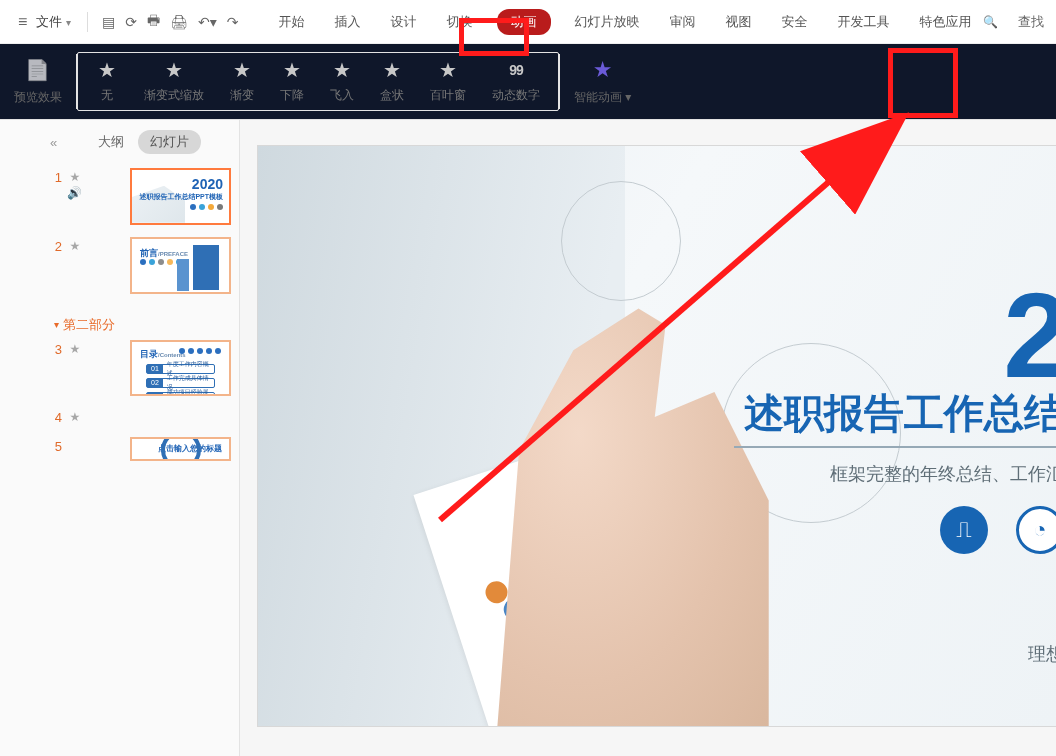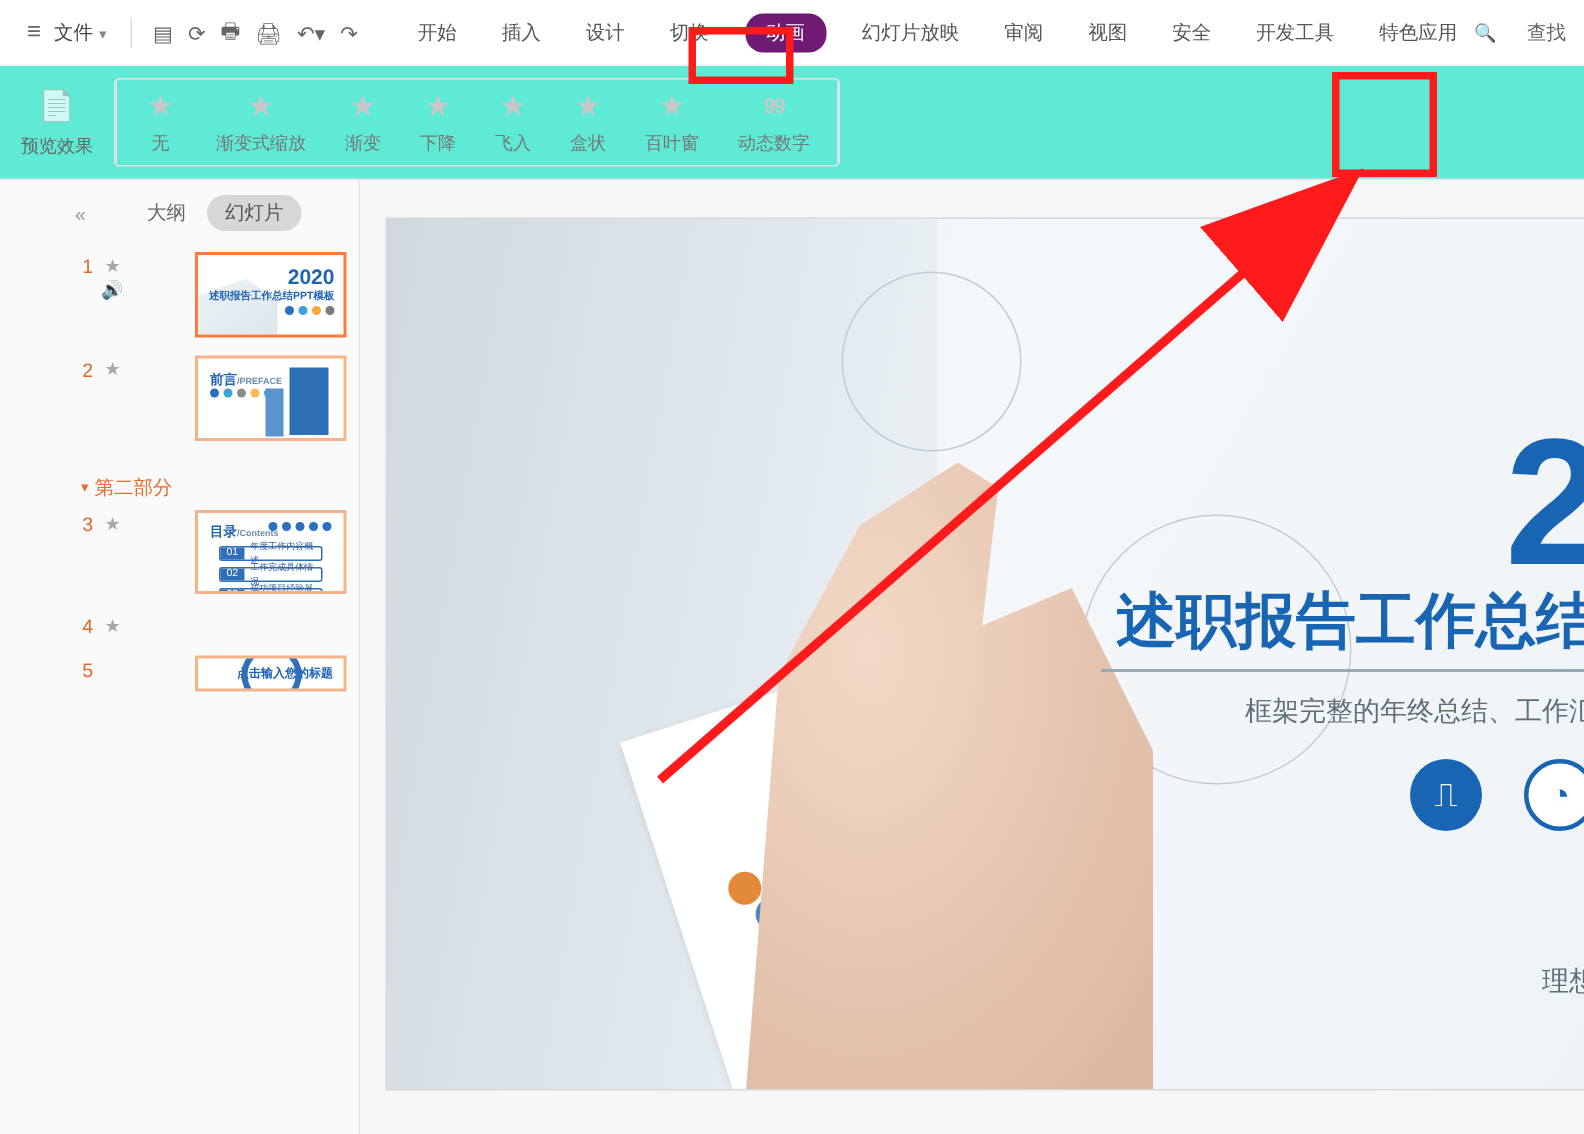--- a/index.html
+++ b/index.html
@@ -9,26 +9,26 @@
 .menubar { height:44px; display:flex; align-items:center; padding:0 12px; gap:4px; font-size:13px; color:#444; border-bottom:1px solid #eee;}
 .menu-file { display:flex; align-items:center; gap:4px; padding:0 6px; }
 .menu-file .burger { display:inline-block; width:14px; }
 .menu-file .burger::before{content:"≡"; font-size:16px; color:#666;}
 .menu-file .caret::before{content:"▾"; font-size:10px; color:#888;}
 .menu-sep { width:1px; height:20px; background:#ddd; margin:0 6px; }
 .qa-icons { display:flex; gap:10px; color:#666; font-size:14px; padding:0 4px;}
 .qa-icons span{display:inline-flex;align-items:center;}
 .tabs { display:flex; gap:18px; margin-left:26px; }
 .tab { padding:4px 6px; color:#555; cursor:pointer; position:relative;}
-.tab.active { background:#701a75; color:#fff; border-radius:12px; padding:4px 14px;}
+.tab.active { background:#b91c1c; color:#fff; border-radius:12px; padding:4px 14px;}
 .search-group{display:flex;align-items:center;gap:20px;color:#666;margin-left:auto;}
 .search-group .mag::before{content:"🔍";font-size:12px;}
 
 
-.ribbon { height:76px; display:flex; align-items:stretch; border-bottom:1px solid #e3e3e3; background:#5eead4; }
+.ribbon { height:76px; display:flex; align-items:stretch; border-bottom:1px solid #e3e3e3; background:#0f172a; }
 .rib-group { display:flex; flex-direction:column; align-items:center; justify-content:center; padding:0 14px; font-size:12px; color:#666; position:relative;}
 .rib-sep { width:1px; background:#e6e6e6; margin:10px 0;}
 .rib-icon { width:26px; height:26px; display:flex; align-items:center; justify-content:center; margin-bottom:6px; color:#b8b8b8; font-size:22px;}
 .rib-icon.doc::before{content:"📄"; font-size:20px; filter:grayscale(1) opacity(.7);}
 .rib-icon.starblue{color:#3b7ecc;}
 .rib-icon.starblue::before{content:"★";}
 .rib-icon.starpurple{color:#6b5bd8;}
 .rib-icon.starpurple::before{content:"★";}
 .rib-icon.stardel{color:#888;position:relative;}
 .rib-icon.stardel::before{content:"★";}
@@ -196,20 +196,24 @@
         <span class="gi star"></span>
         <span>百叶窗</span>
       </div>
     <div class="g-item">
         <span class="gi num"></span>
         <span>动态数字</span>
       </div>
   </div>
 
   <div class="rib-sep"></div>
+  <div class="rib-group">
+    <span class="rib-icon starpurple"></span>
+    <span><span>智能动画</span> ▾</span>
+  </div>
 </div>
 
 <div class="workspace">
 
   <div class="sidepanel">
     <div class="side-tabs side-tabs-wrap">
       <span class="collapse"></span>
       <span>大纲</span>
       <span class="pill">幻灯片</span>
     </div>

